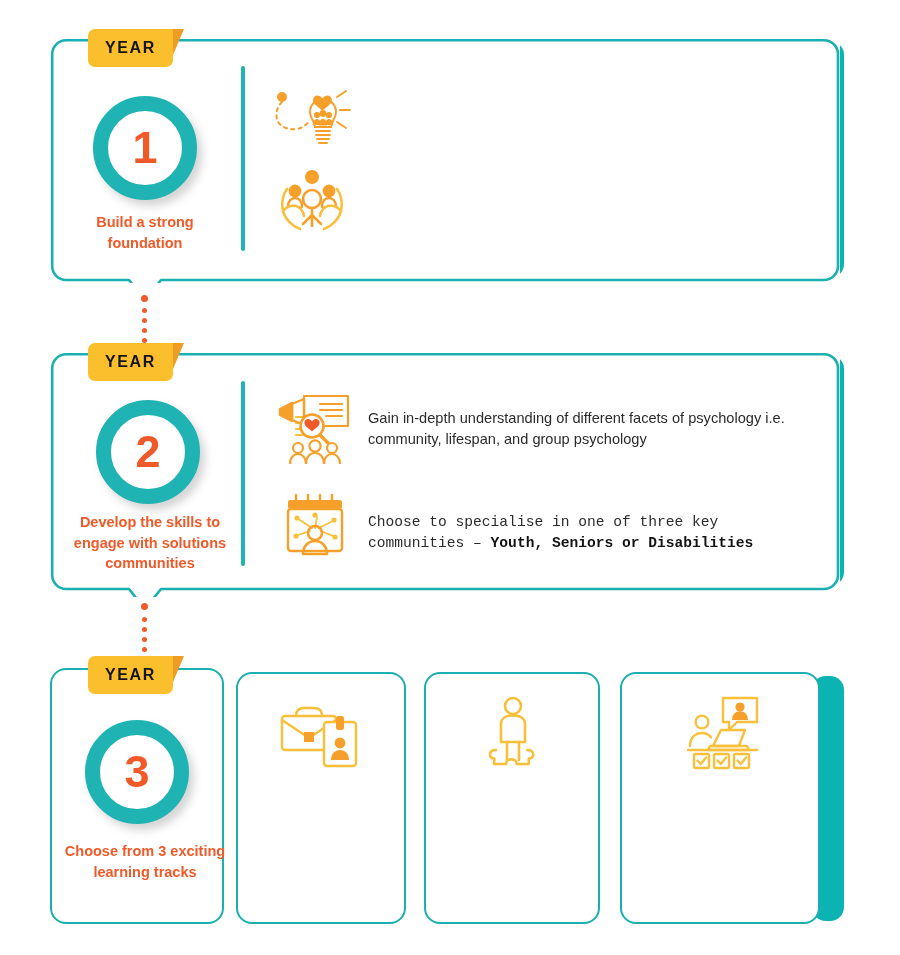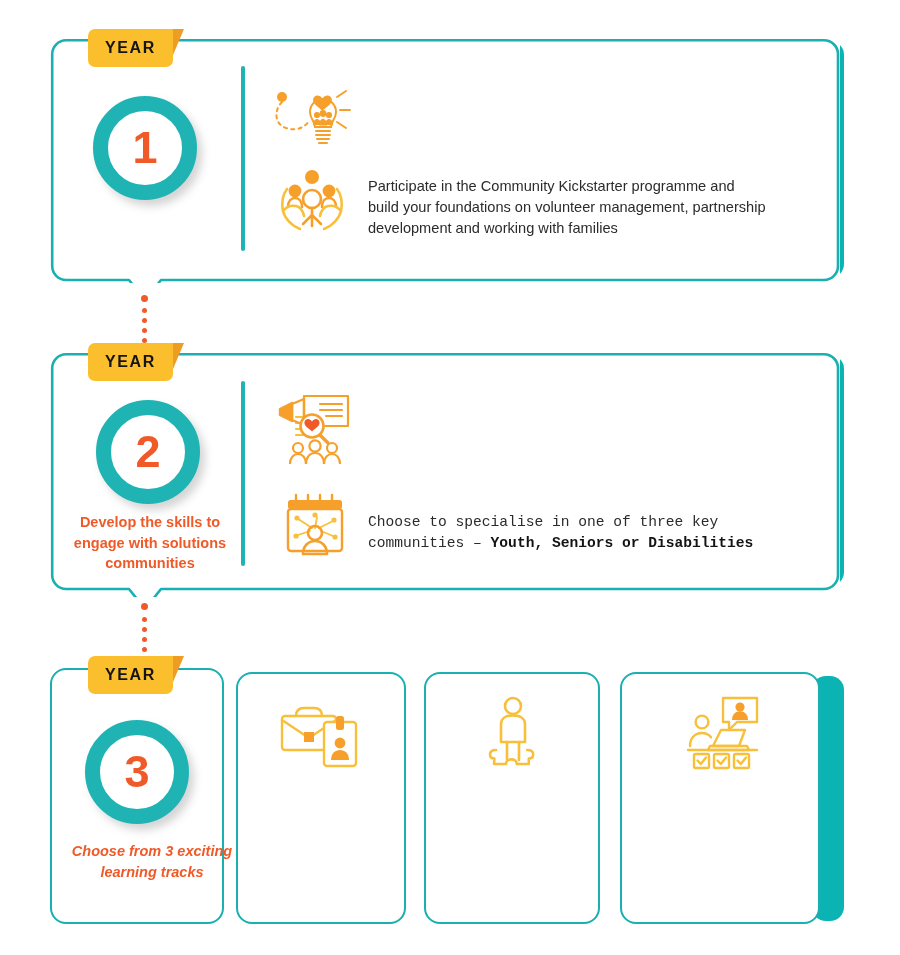--- a/index.html
+++ b/index.html
@@ -150,20 +150,21 @@
       </div>
     <div class="fold"></div>
   </div>
 
   <div class="circle-wrap" style="left:93px;top:96px;">
     <div class="circle">
         <div class="num">1</div>
       </div>
   </div>
 
+  <div class="caption" style="left:63px;top:212px;width:164px;">Build a strong foundation</div>
 
   <div class="vrule" style="left:241px;top:66px;height:185px;"></div>
 
   <div class="icon-holder" style="left:270px;top:84px;width:84px;height:64px;">
     <svg width="84" height="64" viewBox="0 0 84 64">
       <g fill="none" stroke="#F6A02B" stroke-width="2" stroke-linecap="round">
 
         <line x1="67" y1="13" x2="76" y2="7"></line>
         <line x1="70" y1="26" x2="80" y2="26"></line>
         <line x1="67" y1="38" x2="76" y2="44"></line>
@@ -210,21 +211,20 @@
 
         <path d="M17,23 C13,28 11,37 13,45 C15,53 22,60 30,63"></path>
         <path d="M13,45 C16,41 21,39 26,40 C30,41 33,45 34,50"></path>
 
         <path d="M67,23 C71,28 73,37 71,45 C69,53 62,60 54,63"></path>
         <path d="M71,45 C68,41 63,39 58,40 C54,41 51,45 50,50"></path>
       </g>
     </svg>
   </div>
 
-  <div class="row-text" style="left:368px;top:176px;width:400px;">Participate in the Community Kickstarter programme and build your foundations on volunteer management, partnership development and working with families</div>
 
   <div class="nodedot" style="left:139px;top:293px;"></div>
   <div class="dots" style="left:142px;top:308px;height:38px;">
     <div class="dot" style="left:0;top:0;"></div>
     <div class="dot" style="left:0;top:10px;"></div>
     <div class="dot" style="left:0;top:20px;"></div>
     <div class="dot" style="left:0;top:30px;"></div>
   </div>
 
   <div class="backblock" style="left:806px;top:355px;width:38px;height:231px;"></div>
@@ -279,20 +279,21 @@
         <circle cx="24" cy="58" r="5"></circle>
           <circle cx="41" cy="56" r="5.6"></circle>
           <circle cx="58" cy="58" r="5"></circle>
         <path d="M16,74 c0,-6.4 3.6,-10 8,-10 c4.4,0 8,3.6 8,10"></path>
         <path d="M32,74 c0,-7 4,-11 9,-11 c5,0 9,4 9,11"></path>
         <path d="M50,74 c0,-6.4 3.6,-10 8,-10 c4.4,0 8,3.6 8,10"></path>
       </g>
     </svg>
   </div>
 
+  <div class="row-text" style="left:368px;top:408px;width:440px;">Gain in-depth understanding of different facets of psychology i.e. community, lifespan, and group psychology</div>
 
   <div class="icon-holder" style="left:282px;top:492px;width:70px;height:68px;">
     <svg width="70" height="68" viewBox="0 0 70 68">
 
       <g fill="none" stroke="#F6A02B" stroke-width="2.4" stroke-linecap="round">
         <path d="M14,3 L14,11 M26,3 L26,11 M38,3 L38,11 M50,3 L50,11"></path>
       </g>
 
       <rect x="6" y="8" width="54" height="9" rx="2.5" fill="#F6A02B"></rect>
 
@@ -338,21 +339,21 @@
       </div>
     <div class="fold"></div>
   </div>
 
   <div class="circle-wrap" style="left:85px;top:720px;">
     <div class="circle">
         <div class="num">3</div>
       </div>
   </div>
 
-  <div class="caption" style="left:70px;top:841px;width:164px;font-style:italic;">Choose from 3 exciting learning tracks</div>
+  <div class="caption" style="left:63px;top:841px;width:164px;">Choose from 3 exciting learning tracks</div>
 
   <div class="card" style="left:236px;top:672px;width:170px;height:252px;"></div>
   <div class="icon-holder" style="left:274px;top:700px;width:94px;height:72px;">
     <svg width="94" height="72" viewBox="0 0 94 72">
       <g fill="none" stroke="#F8C03A" stroke-width="2.4" stroke-linejoin="round" stroke-linecap="round">
         <path d="M22,16 c0,-5 3,-8 8,-8 l10,0 c5,0 8,3 8,8"></path>
         <rect x="8" y="16" width="54" height="34" rx="3"></rect>
         <path d="M8,20 L35,38 L62,20"></path>
       </g>
       <rect x="30" y="32" width="10" height="10" fill="#F6A02B"></rect>

